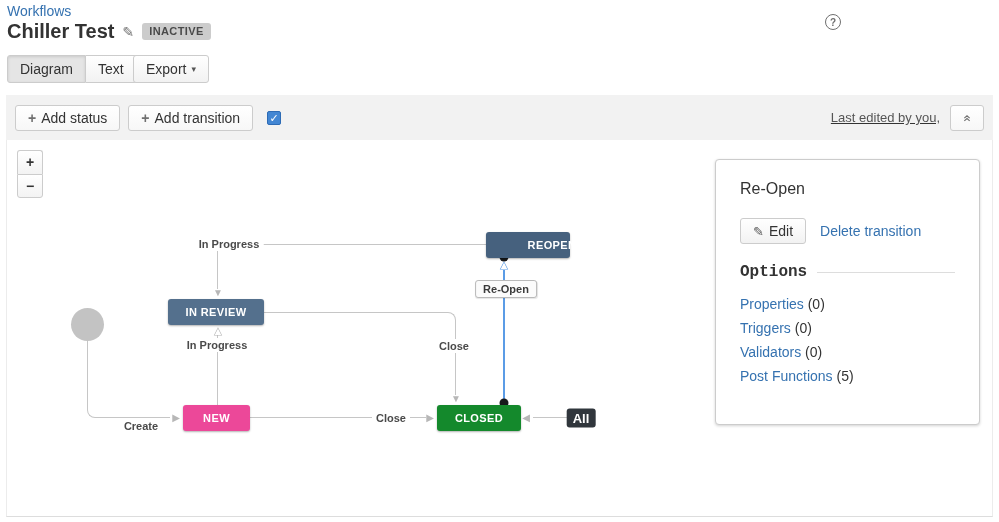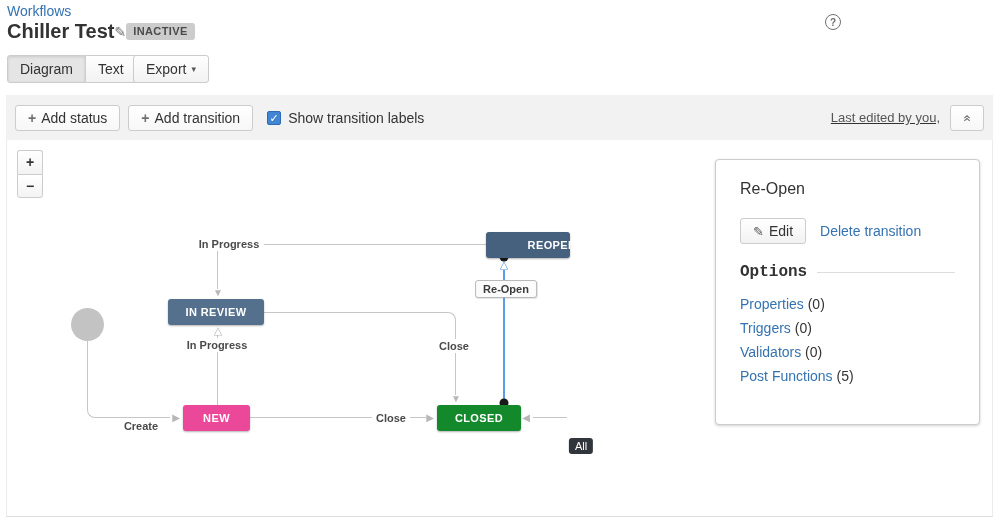--- a/index.html
+++ b/index.html
@@ -3,21 +3,21 @@
 <meta charset="utf-8">
 <style>
   * { margin:0; padding:0; box-sizing:border-box; }
   html,body { width:999px; height:522px; background:#fff; overflow:hidden; }
   body { font-family:"Liberation Sans","DejaVu Sans",sans-serif; color:#333; }
   .page { position:relative; width:846px; height:522px; }
 
   
   a.link { color:#3572b0; text-decoration:none; cursor:pointer; }
   .breadcrumb { position:absolute; left:7px; top:3px; font-size:14px; }
-  .title-row { position:absolute; left:7px; top:20px; display:flex; align-items:center; gap:0; }
+  .title-row { position:absolute; left:7px; top:20px; display:flex; align-items:center; gap:8px; }
   .page-title { font-size:20px; font-weight:600; color:#333; }
   .pencil { color:#707070; font-size:14px; cursor:pointer; }
   .badge { background:#ccc; color:#4a4a4a; font-size:11px; font-weight:bold; letter-spacing:.4px;
            border-radius:3px; padding:2px 7px; line-height:13px; }
   .help-btn { position:absolute; right:5px; top:14px; width:16px; height:16px; border:1.5px solid #6f6f6f;
               border-radius:50%; display:flex; align-items:center; justify-content:center;
               font-size:10px; font-weight:bold; color:#6f6f6f; cursor:pointer; }
 
   
   .btn { display:inline-flex; align-items:center; justify-content:center; gap:5px; height:28px;
@@ -63,21 +63,21 @@
   .corner { position:absolute; width:8px; height:8px; }
   .corner.bl { border-left:1px solid #c6c6c6; border-bottom:1px solid #c6c6c6; border-bottom-left-radius:8px; }
   .corner.tr { border-top:1px solid #c6c6c6; border-right:1px solid #c6c6c6; border-top-right-radius:8px; }
   .arr { position:absolute; transform:translate(-50%,-50%); color:#b7b7b7; font-size:10px; line-height:1; }
   .tlabel { position:absolute; transform:translate(-50%,-50%); background:#fff; padding:1px 4px;
             font-size:11px; font-weight:bold; color:#4a4a4a; white-space:nowrap; cursor:pointer; }
   .chip { position:absolute; transform:translate(-50%,-50%); background:#fbfbfb; border:1px solid #b9b9b9;
           border-radius:3px; padding:2px 7px; font-size:11px; font-weight:bold; color:#3b3b3b;
           box-shadow:0 1px 1px rgba(0,0,0,.1); cursor:pointer; }
   .all-badge { position:absolute; transform:translate(-50%,-50%); background:#30363c; color:#fff;
-               border-radius:3px; padding:2px 6px; font-size:11px; font-weight:normal; cursor:pointer;margin-top:28px; }
+               border-radius:3px; padding:2px 6px; font-size:13px; font-weight:bold; cursor:pointer; }
   .dot { position:absolute; width:9px; height:9px; border-radius:50%; background:#17191b;
          transform:translate(-50%,-50%); }
   .blue-tri { position:absolute; transform:translate(-50%,-50%); font-size:11px; font-weight:bold; line-height:1; }
 
   
   .panel { position:absolute; left:708px; top:19px; width:265px; height:266px; background:#fff;
            border:1px solid #ccc; border-radius:4px; box-shadow:0 1px 3px rgba(0,0,0,.18);
            padding:20px 24px; }
   .panel-title { font-size:16px; color:#333; margin-bottom:20px; }
   .panel-actions { display:flex; align-items:center; gap:14px; margin-bottom:19px; }
@@ -118,21 +118,20 @@
     <div class="btn">
       <span class="plus">+</span>
       <span>Add status</span>
     </div>
     <div class="btn">
       <span class="plus">+</span>
       <span>Add transition</span>
     </div>
     <div class="chk-wrap">
       <span class="chk">✓</span>
-      <span class="chk-label">Show transition labels</span>
     </div>
     <div class="toolbar-right">
       <span class="last-edited">Last edited by you,</span>
       <div class="btn collapse-btn">
         <svg width="12" height="12" viewBox="0 0 12 12">
           <polyline points="2,6.2 6,2.6 10,6.2" fill="none" stroke="#6f6f6f" stroke-width="1.6"></polyline>
           <polyline points="2,10.4 6,6.8 10,10.4" fill="none" stroke="#6f6f6f" stroke-width="1.6"></polyline>
         </svg>
       </div>
     </div>

